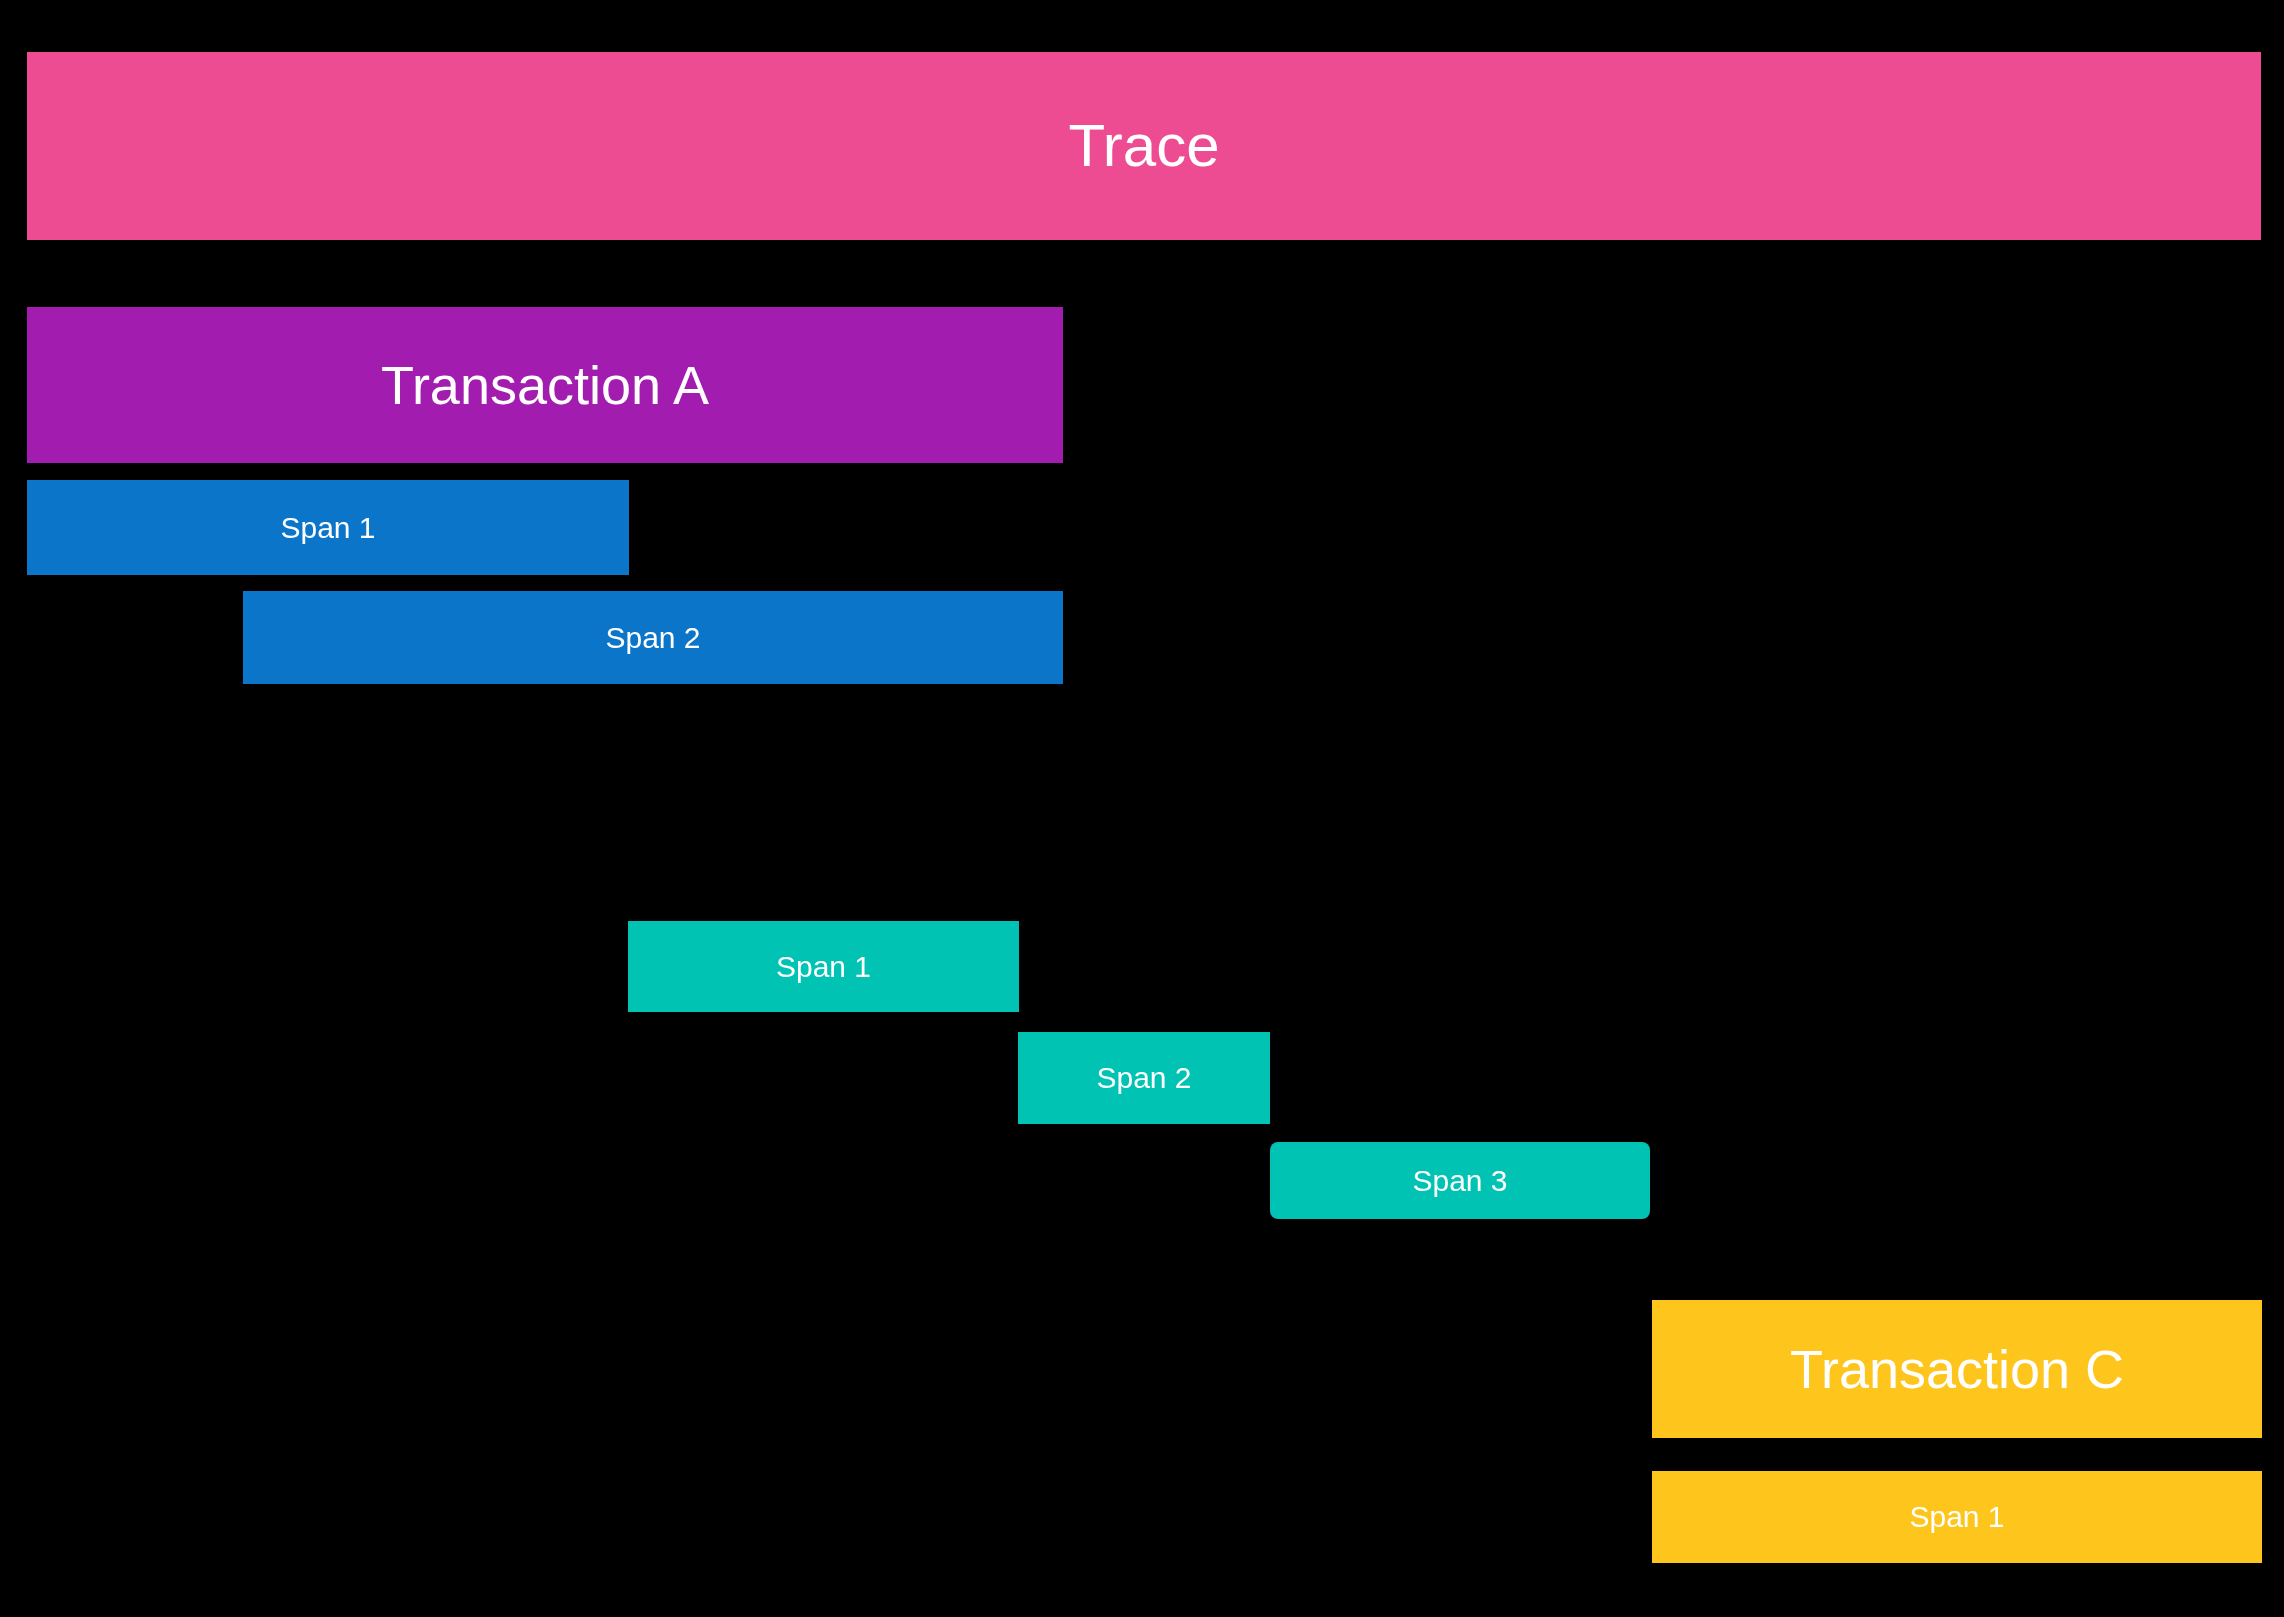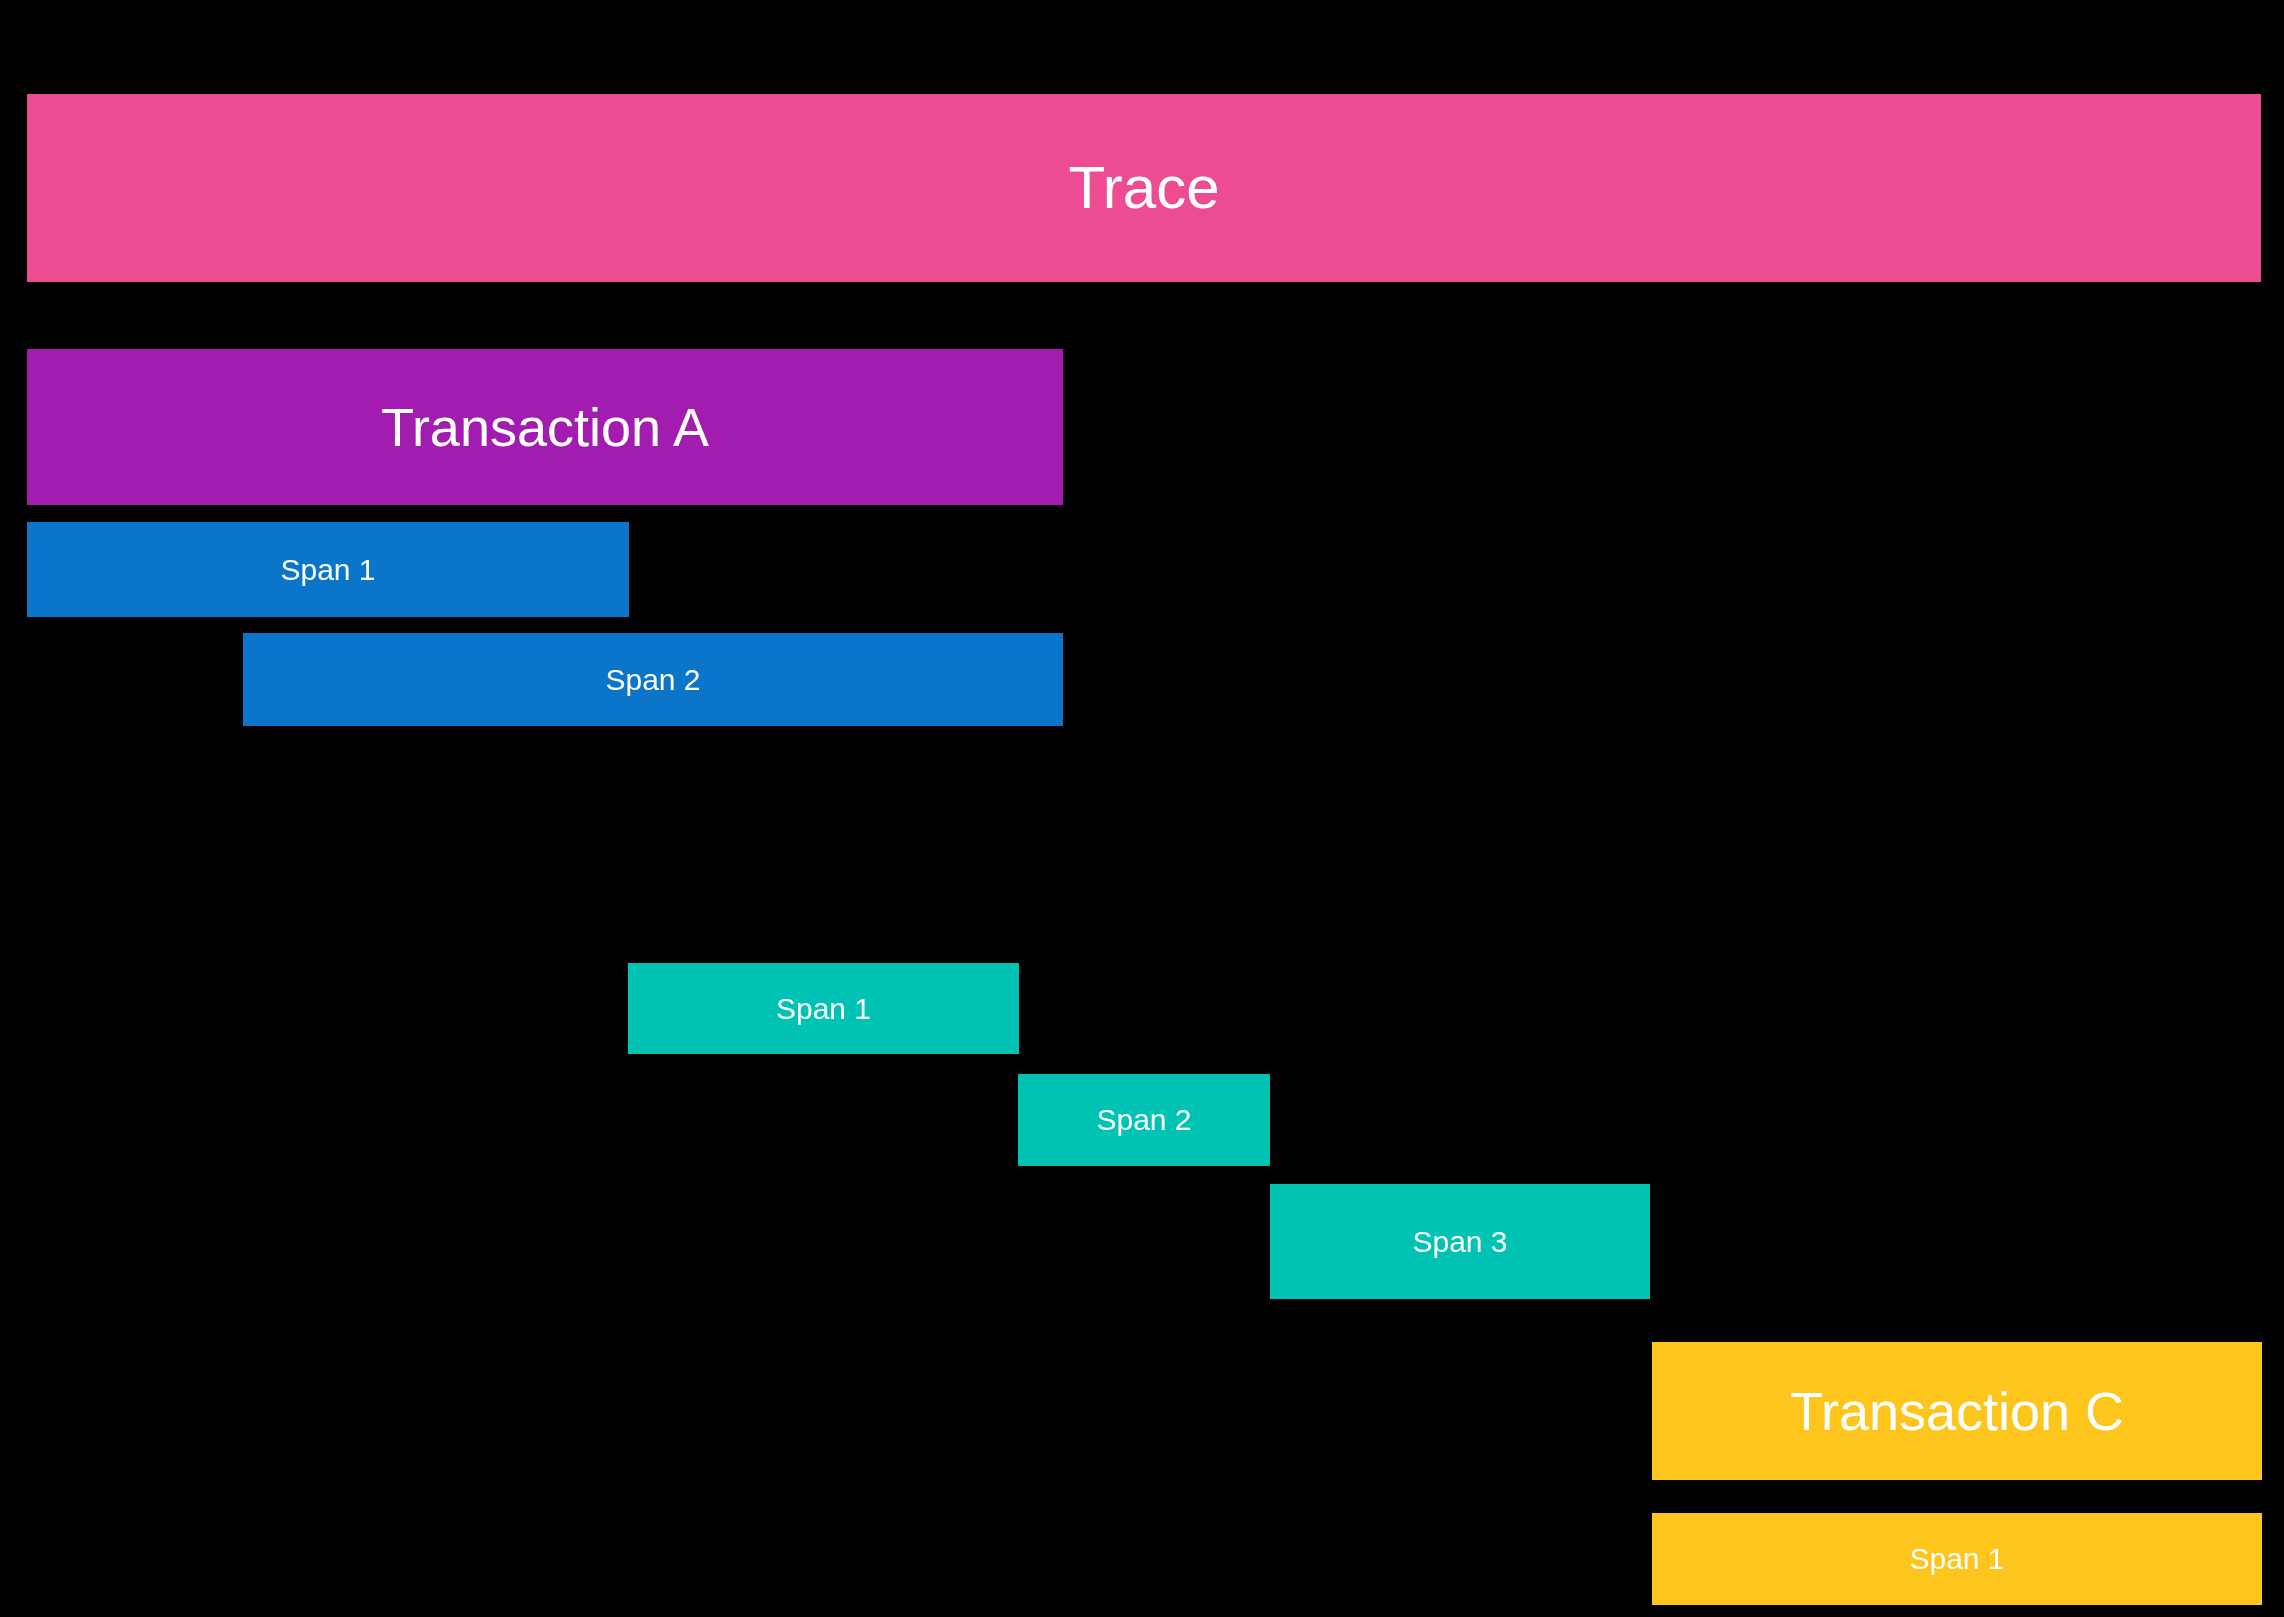--- a/index.html
+++ b/index.html
@@ -17,21 +17,20 @@
   }
   .bar {
     position: absolute;
     display: flex;
     align-items: center;
     justify-content: center;
     box-sizing: border-box;
     color: #ffffff;
     line-height: 1;
     white-space: nowrap;
-    margin-top: 42px;
   }
   .bar-label {
     color: #ffffff;
     font-weight: 400;
   }
   
   .tier-trace .bar-label      { font-size: 60px; }
   .tier-transaction .bar-label{ font-size: 54px; }
   .tier-span .bar-label       { font-size: 30px; }
 </style>
@@ -50,21 +49,21 @@
     </div>
     <div class="bar tier-span" style="left: 243px; top: 591px; width: 820px; height: 93px; background: rgb(11, 118, 201);">
       <span class="bar-label" style="color: rgb(255, 255, 255);">Span 2</span>
     </div>
     <div class="bar tier-span" style="left: 628px; top: 921px; width: 391px; height: 91px; background: rgb(0, 195, 179);">
       <span class="bar-label" style="color: rgb(255, 255, 255);">Span 1</span>
     </div>
     <div class="bar tier-span" style="left: 1018px; top: 1032px; width: 252px; height: 92px; background: rgb(0, 195, 179);">
       <span class="bar-label" style="color: rgb(255, 255, 255);">Span 2</span>
     </div>
-    <div class="bar tier-span" style="left: 1270px; top: 1142px; width: 380px; height: 115px; background: rgb(0, 195, 179);">
+    <div class="bar tier-span" style="left: 1270px; top: 1142px; width: 380px; height: 77px; background: rgb(0, 195, 179); border-radius: 8px;">
       <span class="bar-label" style="color: rgb(255, 255, 255);">Span 3</span>
     </div>
     <div class="bar tier-transaction" style="left: 1652px; top: 1300px; width: 610px; height: 138px; background: rgb(254, 198, 29);">
       <span class="bar-label" style="color: rgb(255, 255, 255);">Transaction C</span>
     </div>
     <div class="bar tier-span" style="left: 1652px; top: 1471px; width: 610px; height: 92px; background: rgb(254, 198, 29);">
       <span class="bar-label" style="color: rgb(255, 255, 255);">Span 1</span>
     </div>
   </div>
 

